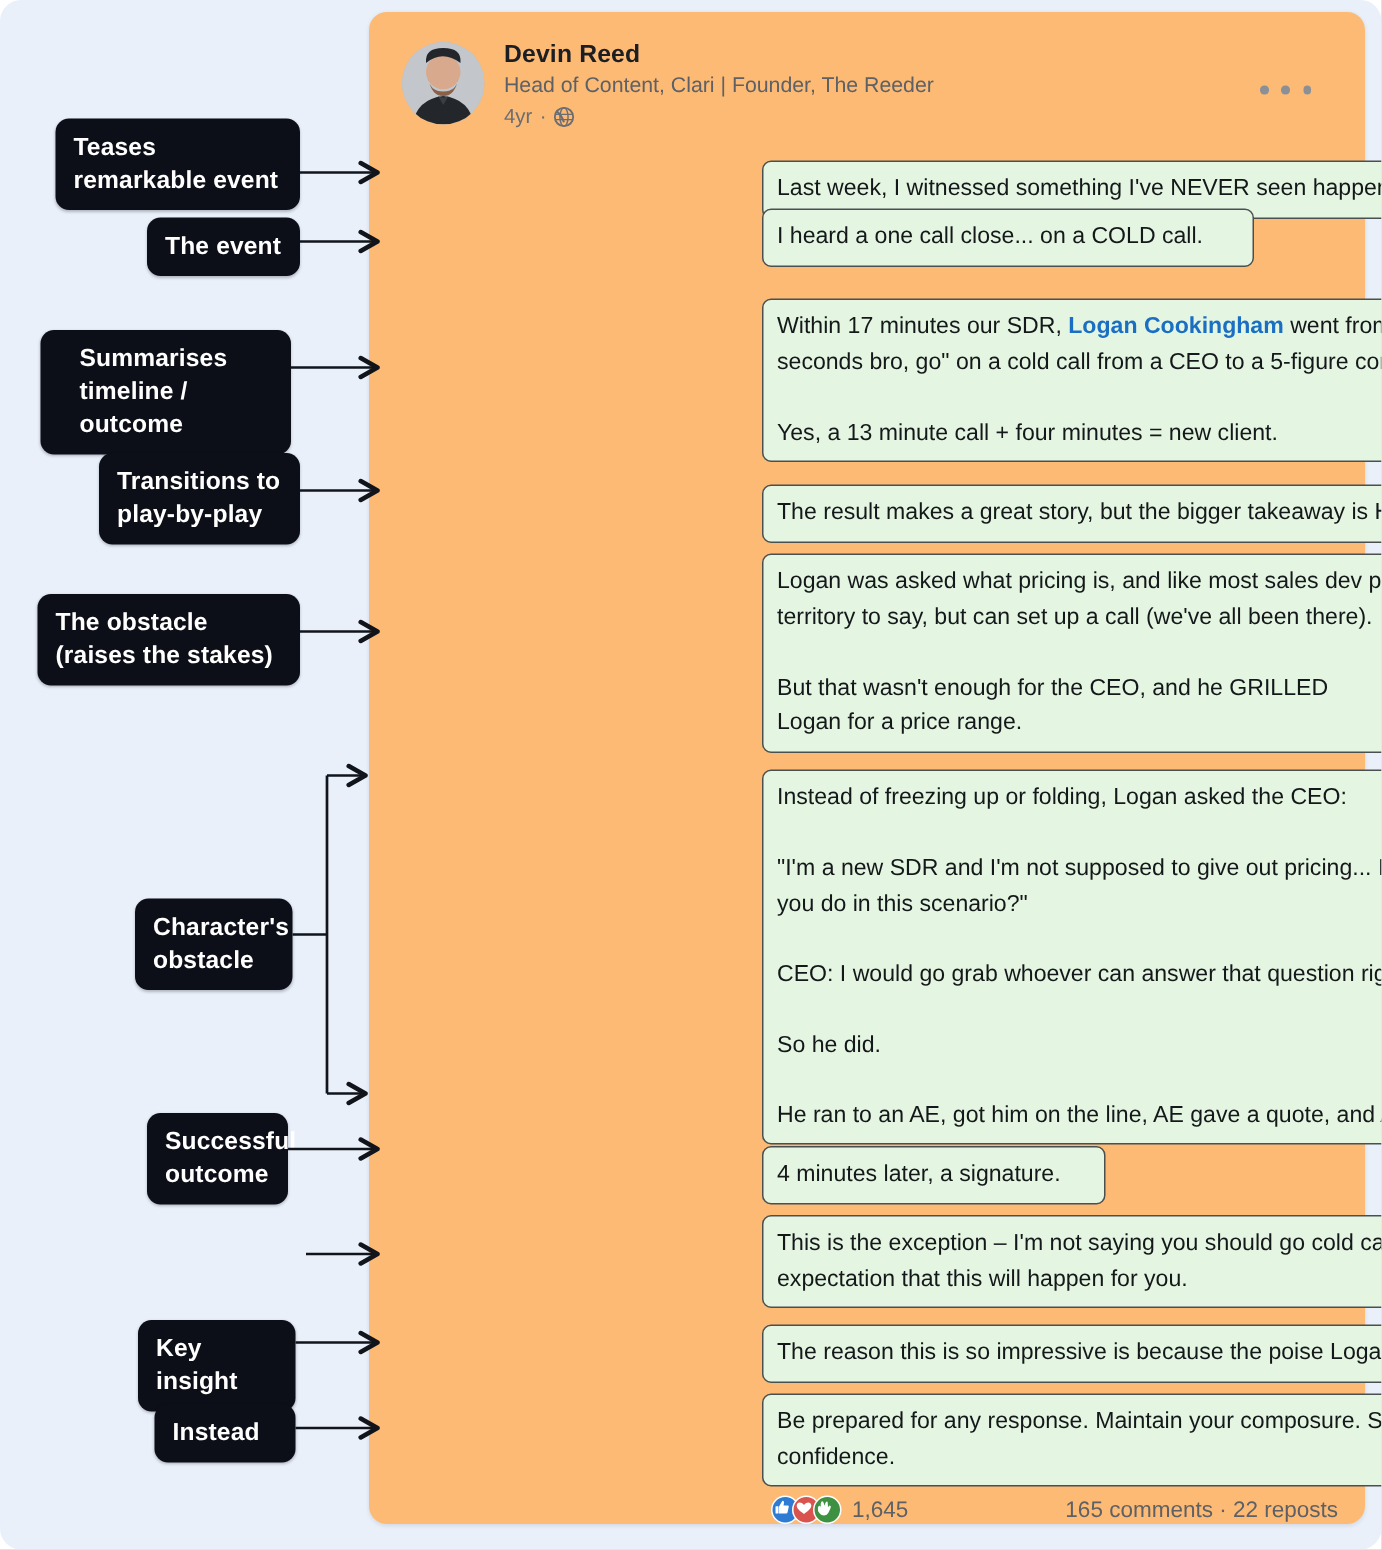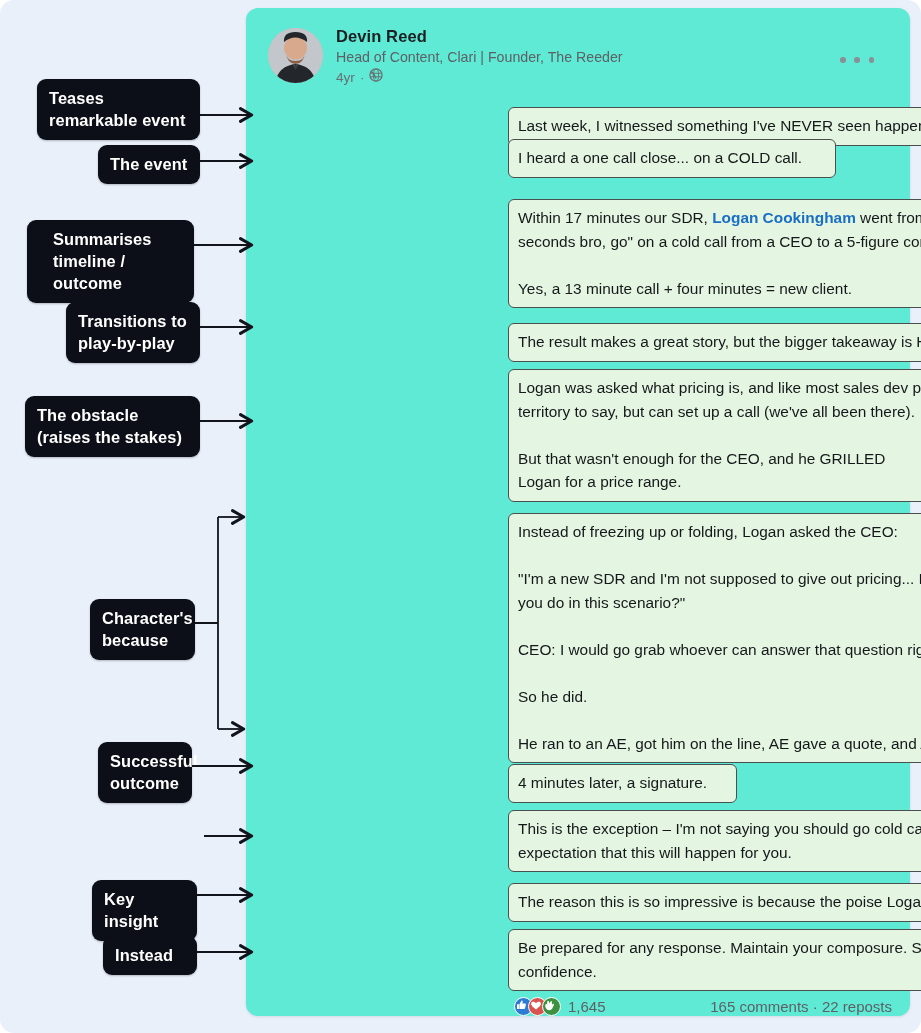--- a/index.html
+++ b/index.html
@@ -9,40 +9,40 @@
     font-family:"Liberation Sans", sans-serif;
     -webkit-font-smoothing:antialiased;
   }
   .page{
     position:relative;width:921px;height:1033px;overflow:hidden;
     background:#e9f0fa;border-radius:14px;
   }
   
   .post-card{
     position:absolute;left:246px;top:8px;width:664px;height:1008px;
-    background:#5eead4;border-radius:12px;
+    background:#fdba74;border-radius:12px;
     box-shadow:0 1px 3px rgba(16,24,40,.10);
     box-sizing:border-box;
   }
   .post-header{position:absolute;left:22px;top:18px;right:18px;height:72px;}
   .avatar{
     position:absolute;left:0;top:2px;width:55px;height:55px;border-radius:50%;
     overflow:hidden;background:#b9bcc0;
   }
   .avatar svg{display:block;}
   .author-block{position:absolute;left:68px;top:0;right:50px;}
   .author-name{
     font-size:16.5px;font-weight:bold;color:#1b1f23;line-height:21px;letter-spacing:.1px;
   }
   .author-title{
     font-size:14.2px;color:#5d6166;line-height:19px;margin-top:1px;white-space:nowrap;
   }
   .author-meta{
     font-size:13.6px;color:#6a6e73;line-height:19px;margin-top:1px;
-    display:flex;gap:5px;
+    display:flex;align-items:center;gap:5px;
   }
   .globe-icon{display:inline-block;width:14px;height:14px;line-height:0;}
   .more-menu{
     position:absolute;right:18px;top:26px;width:34px;height:16px;
     display:flex;align-items:center;justify-content:space-between;cursor:pointer;
   }
   .more-menu i{width:5.5px;height:5.5px;border-radius:50%;background:#8b9096;display:block;}
 
   
   .bubbles{position:absolute;left:262px;top:99px;width:640px;}
@@ -180,21 +180,21 @@
   <div class="anno" id="a1" style="left:37px;top:79px;width:163px;">Teases
 remarkable event</div>
   <div class="anno" id="a2" style="left:98px;top:145px;width:102px;">The event</div>
   <div class="anno" id="a3" style="left:27px;top:220px;width:167px;padding-left:26px;">Summarises
 timeline / outcome</div>
   <div class="anno" id="a4" style="left:66px;top:302px;width:134px;">Transitions to
 play-by-play</div>
   <div class="anno" id="a5" style="left:25px;top:396px;width:175px;">The obstacle
 (raises the stakes)</div>
   <div class="anno" id="a6" style="left:90px;top:599px;width:105px;">Character's
-because</div>
+obstacle</div>
   <div class="anno" id="a7" style="left:98px;top:742px;width:94px;">Successful
 outcome</div>
   <div class="anno" id="a9" style="left:92px;top:880px;width:105px;">Key insight</div>
   <div class="anno" id="a10" style="left:103px;top:936px;width:94px;">Instead</div>
 
   <svg class="connectors">
     <defs>
       <marker id="arw" markerWidth="9" markerHeight="9" refX="7.4" refY="4.5" orient="auto">
         <path d="M1 1 L7.2 4.5 L1 8" fill="none" stroke="#11141b" stroke-width="1.7" stroke-linecap="round" stroke-linejoin="round"></path>
       </marker>

